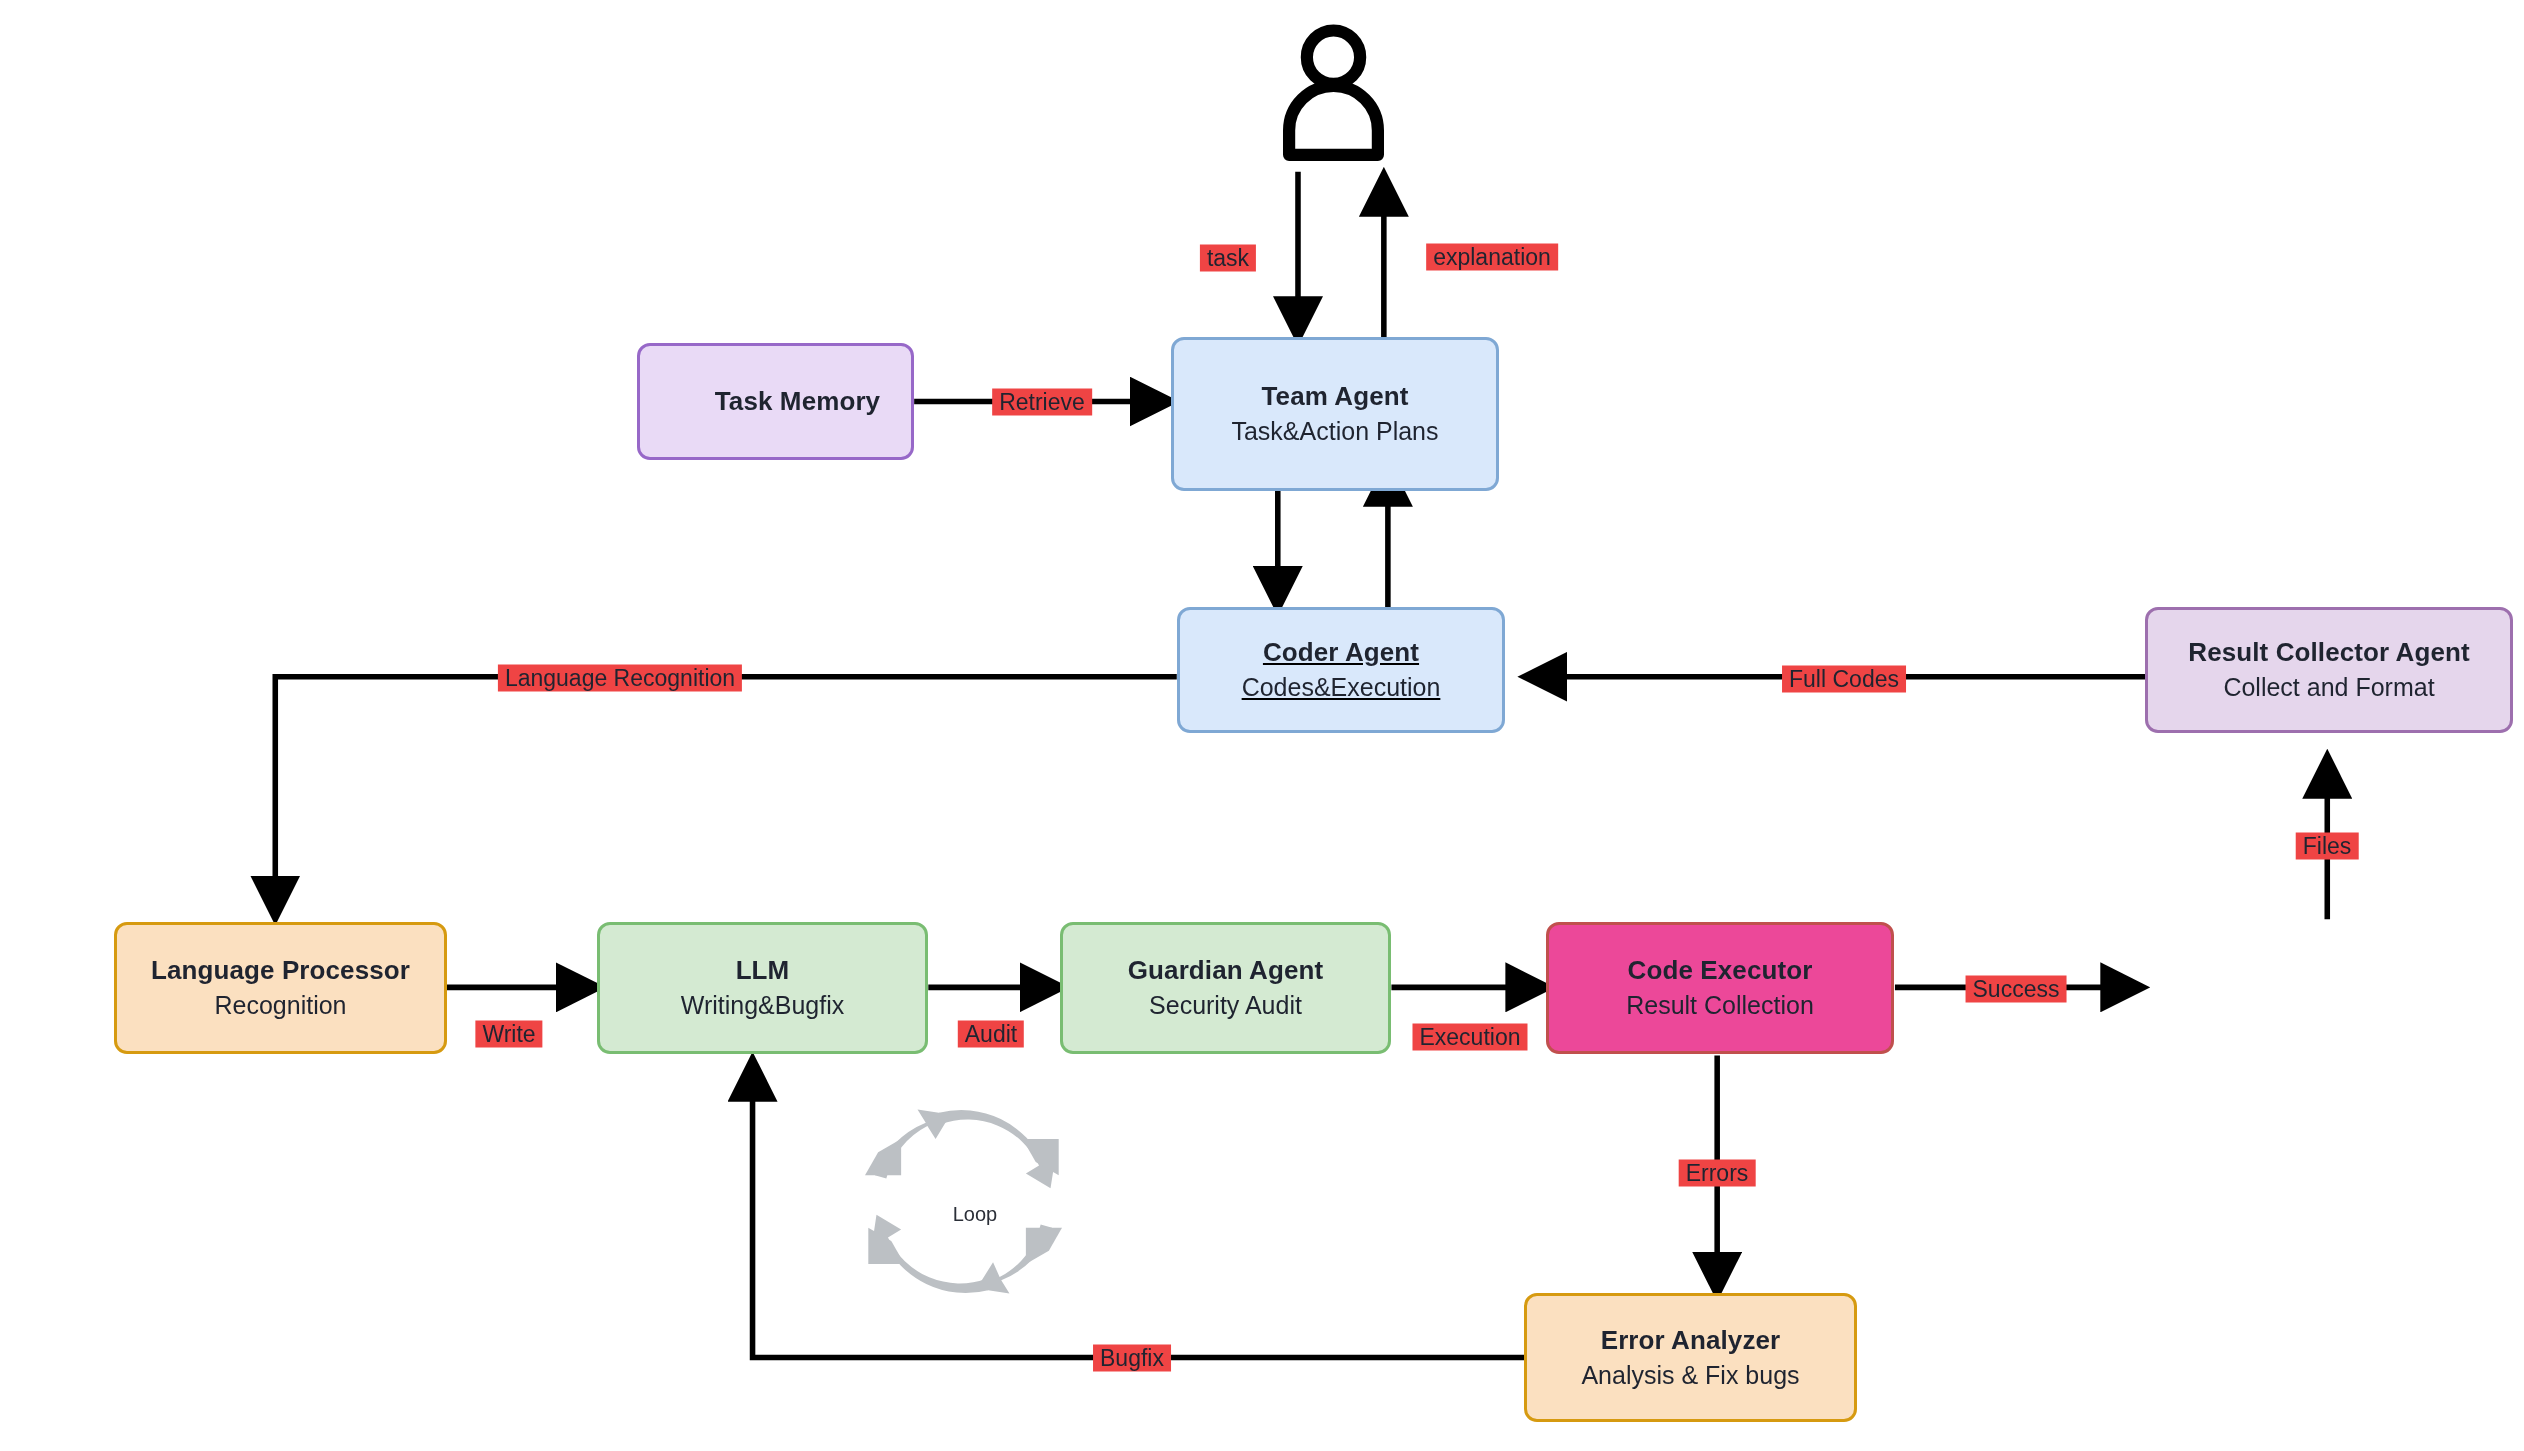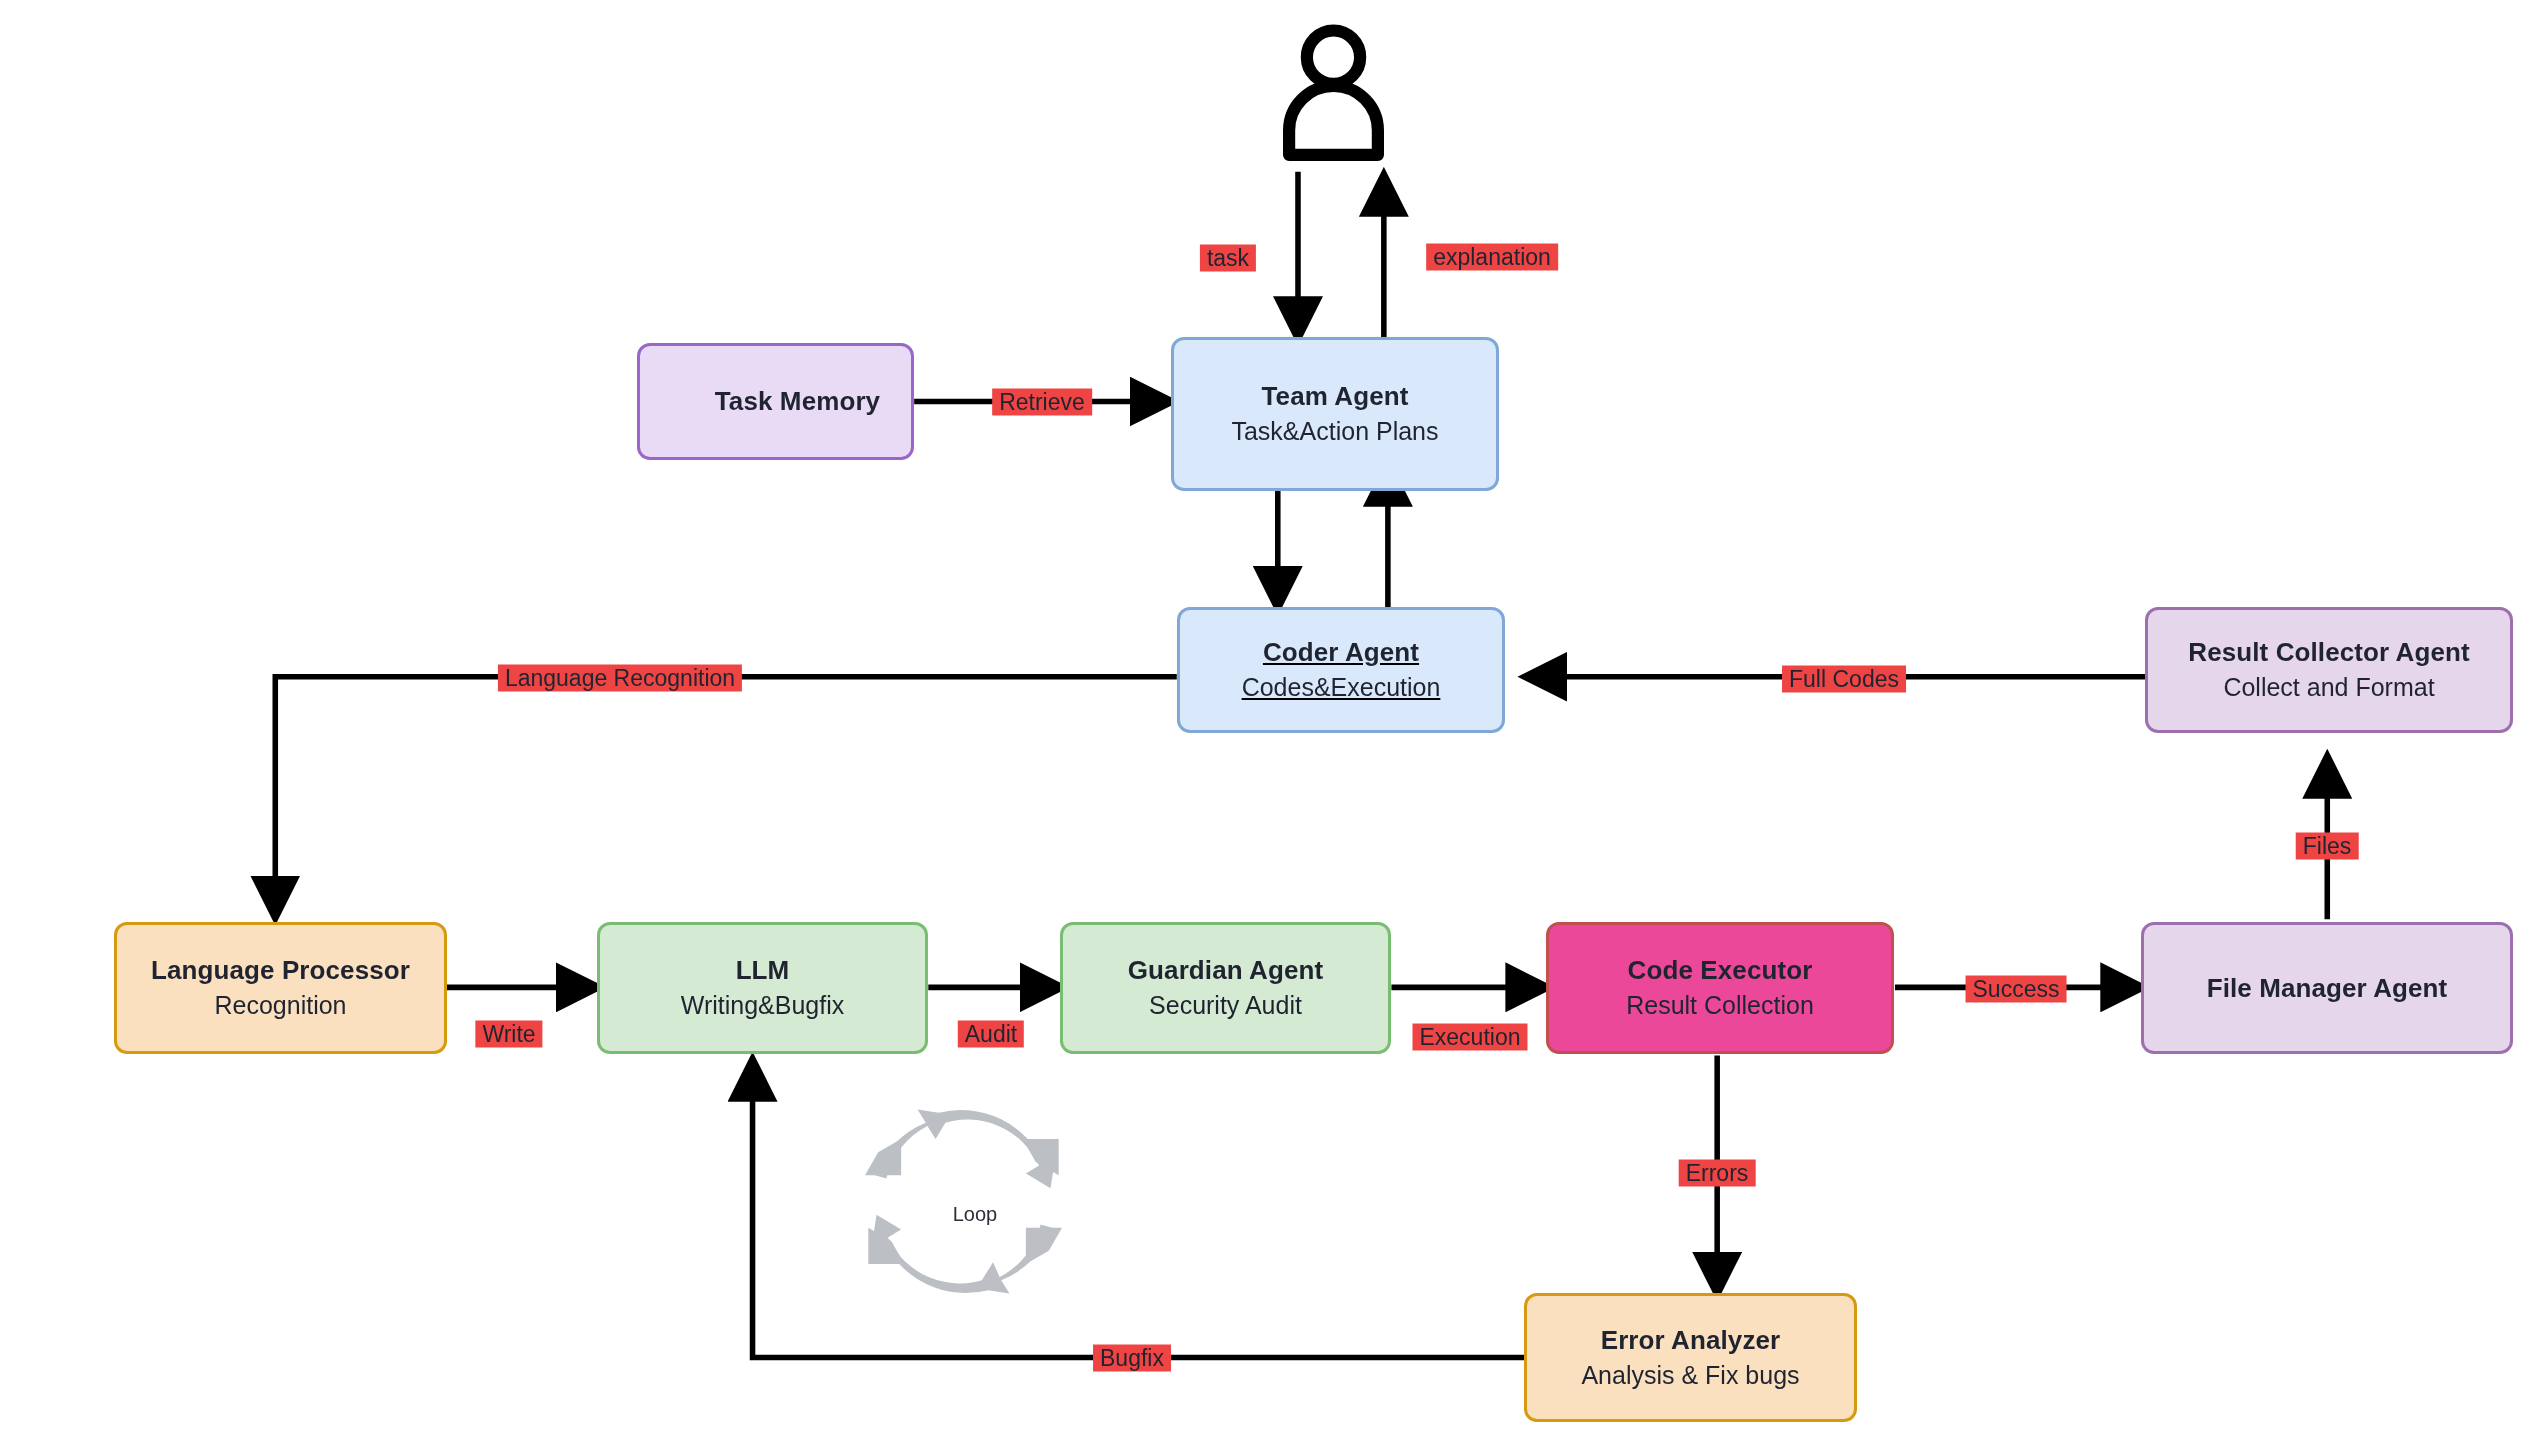--- a/index.html
+++ b/index.html
@@ -129,23 +129,20 @@
   <div class="node n-green" style="left:1060px;top:922px;width:331px;height:132px;">
     <div class="t1">Guardian Agent</div>
     <div class="t2">Security Audit</div>
   </div>
 
   <div class="node n-red" style="left:1546px;top:922px;width:348px;height:132px;">
     <div class="t1">Code Executor</div>
     <div class="t2">Result Collection</div>
   </div>
 
-  <div class="node n-purple2 single" style="left:2141px;top:922px;width:372px;height:132px;">
-    <div class="t1">File Manager Agent</div>
-  </div>
 
   <div class="node n-orange" style="left:1524px;top:1293px;width:333px;height:129px;">
     <div class="t1">Error Analyzer</div>
     <div class="t2">Analysis &amp; Fix bugs</div>
   </div>
 
 
   <div class="loop" style="left:865px;top:1103px;width:197px;height:197px;">
     <svg viewBox="0 0 120 120" width="197" height="197">
       <g fill="#bcc0c4">

